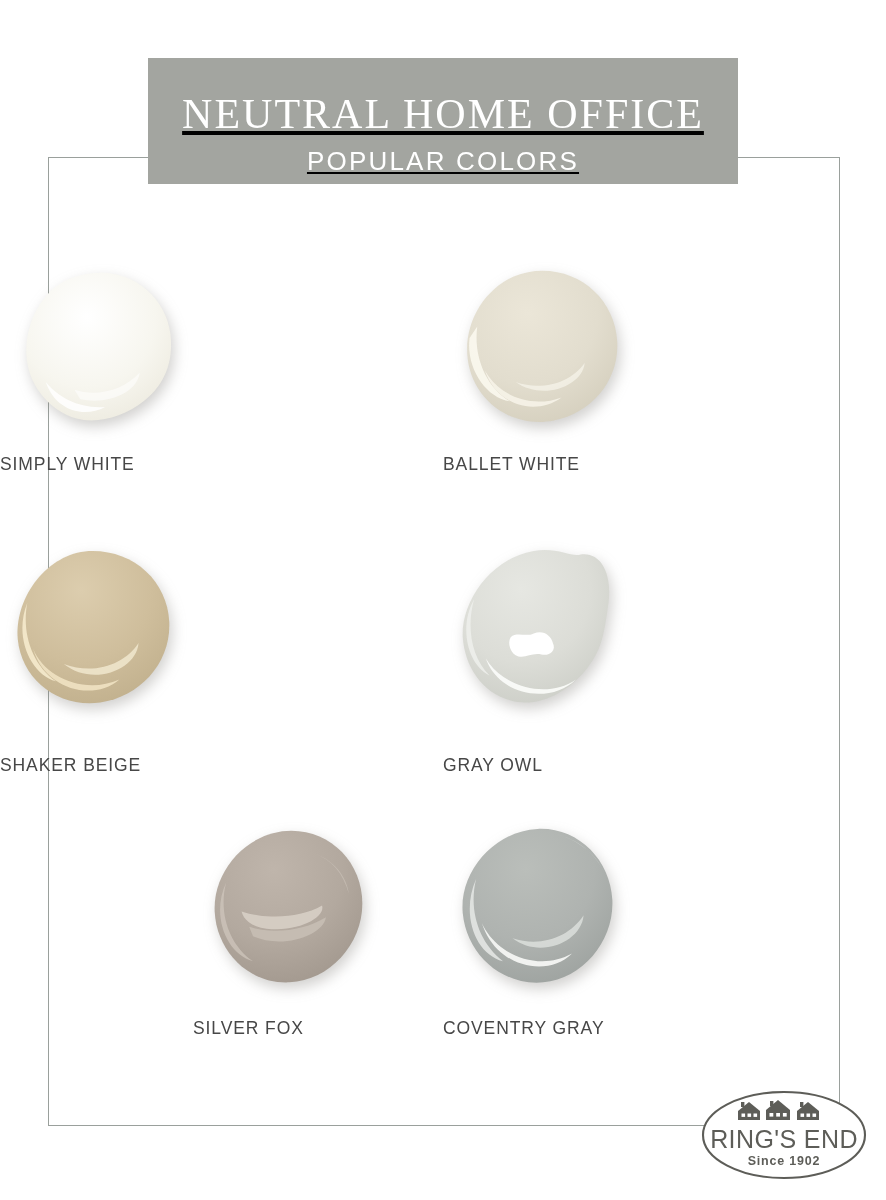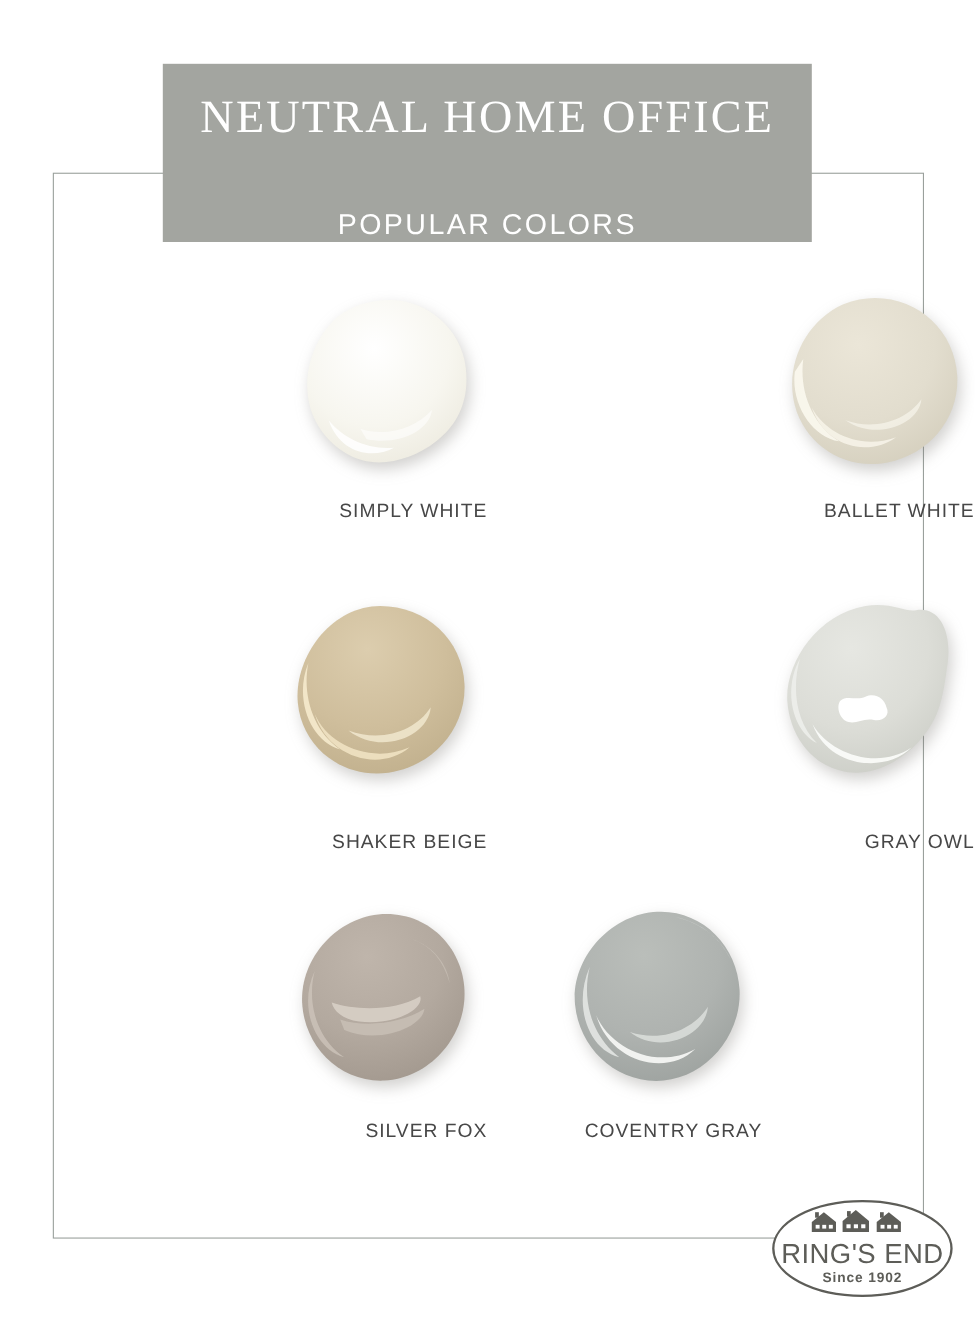--- a/index.html
+++ b/index.html
@@ -27,29 +27,30 @@
     box-sizing: border-box;
     background: transparent;
   }
 
   
   #header-banner {
     position: absolute;
     left: 148px;
     top: 58px;
     width: 590px;
-    height: 162px;
+    height: 126px;
     background: #a3a5a0;
     z-index: 5;
     display: flex;
     flex-direction: column;
     align-items: center;
-    justify-content: space-between;
+    justify-content: center;
     padding-top: 28px;
     box-sizing: border-box;
+    text-decoration: underline;
   }
   #poster-title {
     color: #ffffff;
     font-family: "Liberation Serif", "DejaVu Serif", serif;
     font-size: 42px;
     letter-spacing: 2.0px;
     line-height: 1;
     white-space: nowrap;
     font-weight: 400;
   }
@@ -71,21 +72,21 @@
     left: 0;
   }
   #row-1 { top: 258px; }
   #row-2 { top: 540px; }
   #row-3 { top: 818px; }
 
   .swatch-cell {
     flex: 1 1 0;
     display: flex;
     flex-direction: column;
-    align-items: flex-end;
+    align-items: flex-start;
   }
 
   .blob-wrap {
     position: relative;
     width: 190px;
     height: 180px;
     display: flex;
     align-items: center;
     justify-content: center;
   }

